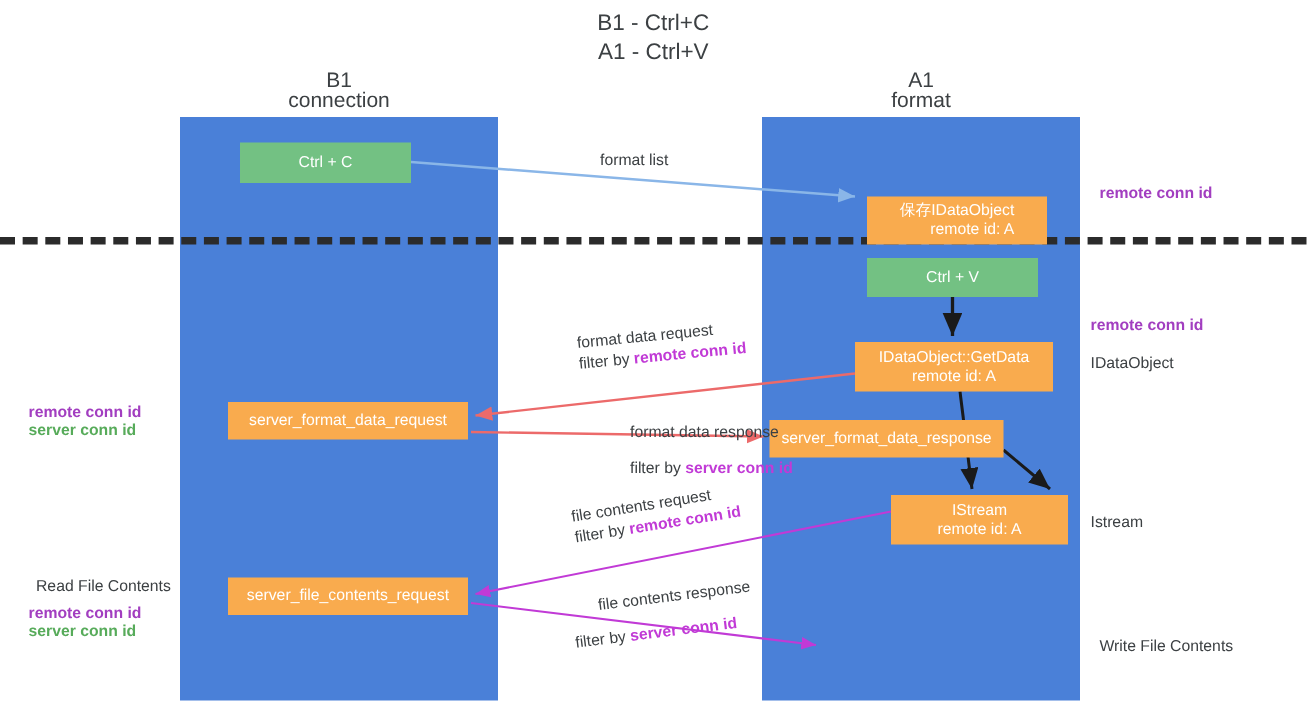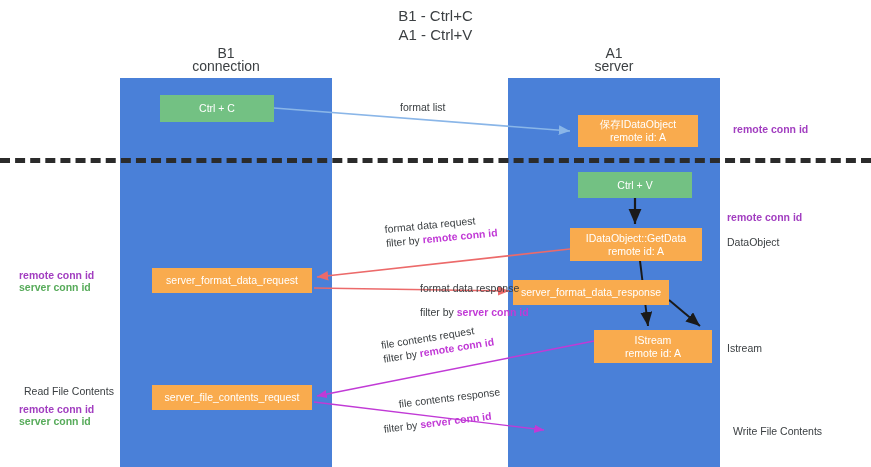--- a/index.html
+++ b/index.html
@@ -26,21 +26,21 @@
 
   .node{
     position:absolute;box-sizing:border-box;
     display:flex;align-items:center;justify-content:center;
     text-align:center;color:#ffffff;font-size:10.5px;line-height:13px;
   }
   .node.green{background:#73c183;align-items:center;}
   .node.orange{background:#f9ab4e;}
 
   .n-ctrlc{left:160px;top:95px;width:114px;height:27px;}
-  .n-save{left:578px;top:115px;width:120px;height:32px;}
+  .n-save{left:578px;top:131px;width:120px;height:32px;text-align:right;}
   .n-ctrlv{left:578px;top:172px;width:114px;height:26px;}
   .n-getdata{left:570px;top:228px;width:132px;height:33px;}
   .n-sfdreq{left:152px;top:268px;width:160px;height:25px;}
   .n-sfdres{left:513px;top:280px;width:156px;height:25px;}
   .n-istream{left:594px;top:330px;width:118px;height:33px;}
   .n-sfcreq{left:152px;top:385px;width:160px;height:25px;align-items:center;}
   .n-sfcres{left:548px;top:417px;width:156px;height:26px;}
 
   .sidelabel{
     position:absolute;font-size:10.5px;line-height:13px;color:#3c4043;
@@ -73,21 +73,21 @@
     <div>B1 - Ctrl+C</div>
     <div>A1 - Ctrl+V</div>
   </div>
 
   <div class="colhead colhead-b1">
     <div>B1</div>
     <div>connection</div>
   </div>
   <div class="colhead colhead-a1">
     <div>A1</div>
-    <div>server</div>
+    <div>format</div>
   </div>
 
   <svg width="871" height="467" style="position:absolute;left:0;top:0;">
     <defs>
       <marker id="ar-blue" markerWidth="8" markerHeight="8" refX="7" refY="3" orient="auto">
         <path d="M0,0 L7,3 L0,6 z" fill="#8ab6e8"></path>
       </marker>
       <marker id="ar-red" markerWidth="8" markerHeight="8" refX="7" refY="3" orient="auto">
         <path d="M0,0 L7,3 L0,6 z" fill="#ec6a6a"></path>
       </marker>
@@ -177,21 +177,21 @@
     <div><span>filter by </span><span class="em">remote conn id</span></div>
   </div>
 
   <div class="lbl rot-neg" style="left:380px;top:399px;transform:rotate(-7deg);">
     <div style="margin-left:18px;">file contents response</div>
     <div style="margin-top:9px;"><span>filter by </span><span class="em">server conn id</span></div>
   </div>
 
   <div class="sidelabel purple" style="left:733px;top:123px;">remote conn id</div>
   <div class="sidelabel purple" style="left:727px;top:211px;">remote conn id</div>
-  <div class="sidelabel" style="left:727px;top:236px;">DataObject</div>
+  <div class="sidelabel" style="left:727px;top:236px;">IDataObject</div>
   <div class="sidelabel" style="left:727px;top:342px;">Istream</div>
   <div class="sidelabel" style="left:733px;top:425px;">Write File Contents</div>
 
   <div class="sidelabel purple" style="left:19px;top:269px;">remote conn id</div>
   <div class="sidelabel green-t" style="left:19px;top:281px;">server conn id</div>
 
   <div class="sidelabel" style="left:24px;top:385px;">Read File Contents</div>
   <div class="sidelabel purple" style="left:19px;top:403px;">remote conn id</div>
   <div class="sidelabel green-t" style="left:19px;top:415px;">server conn id</div>
 

